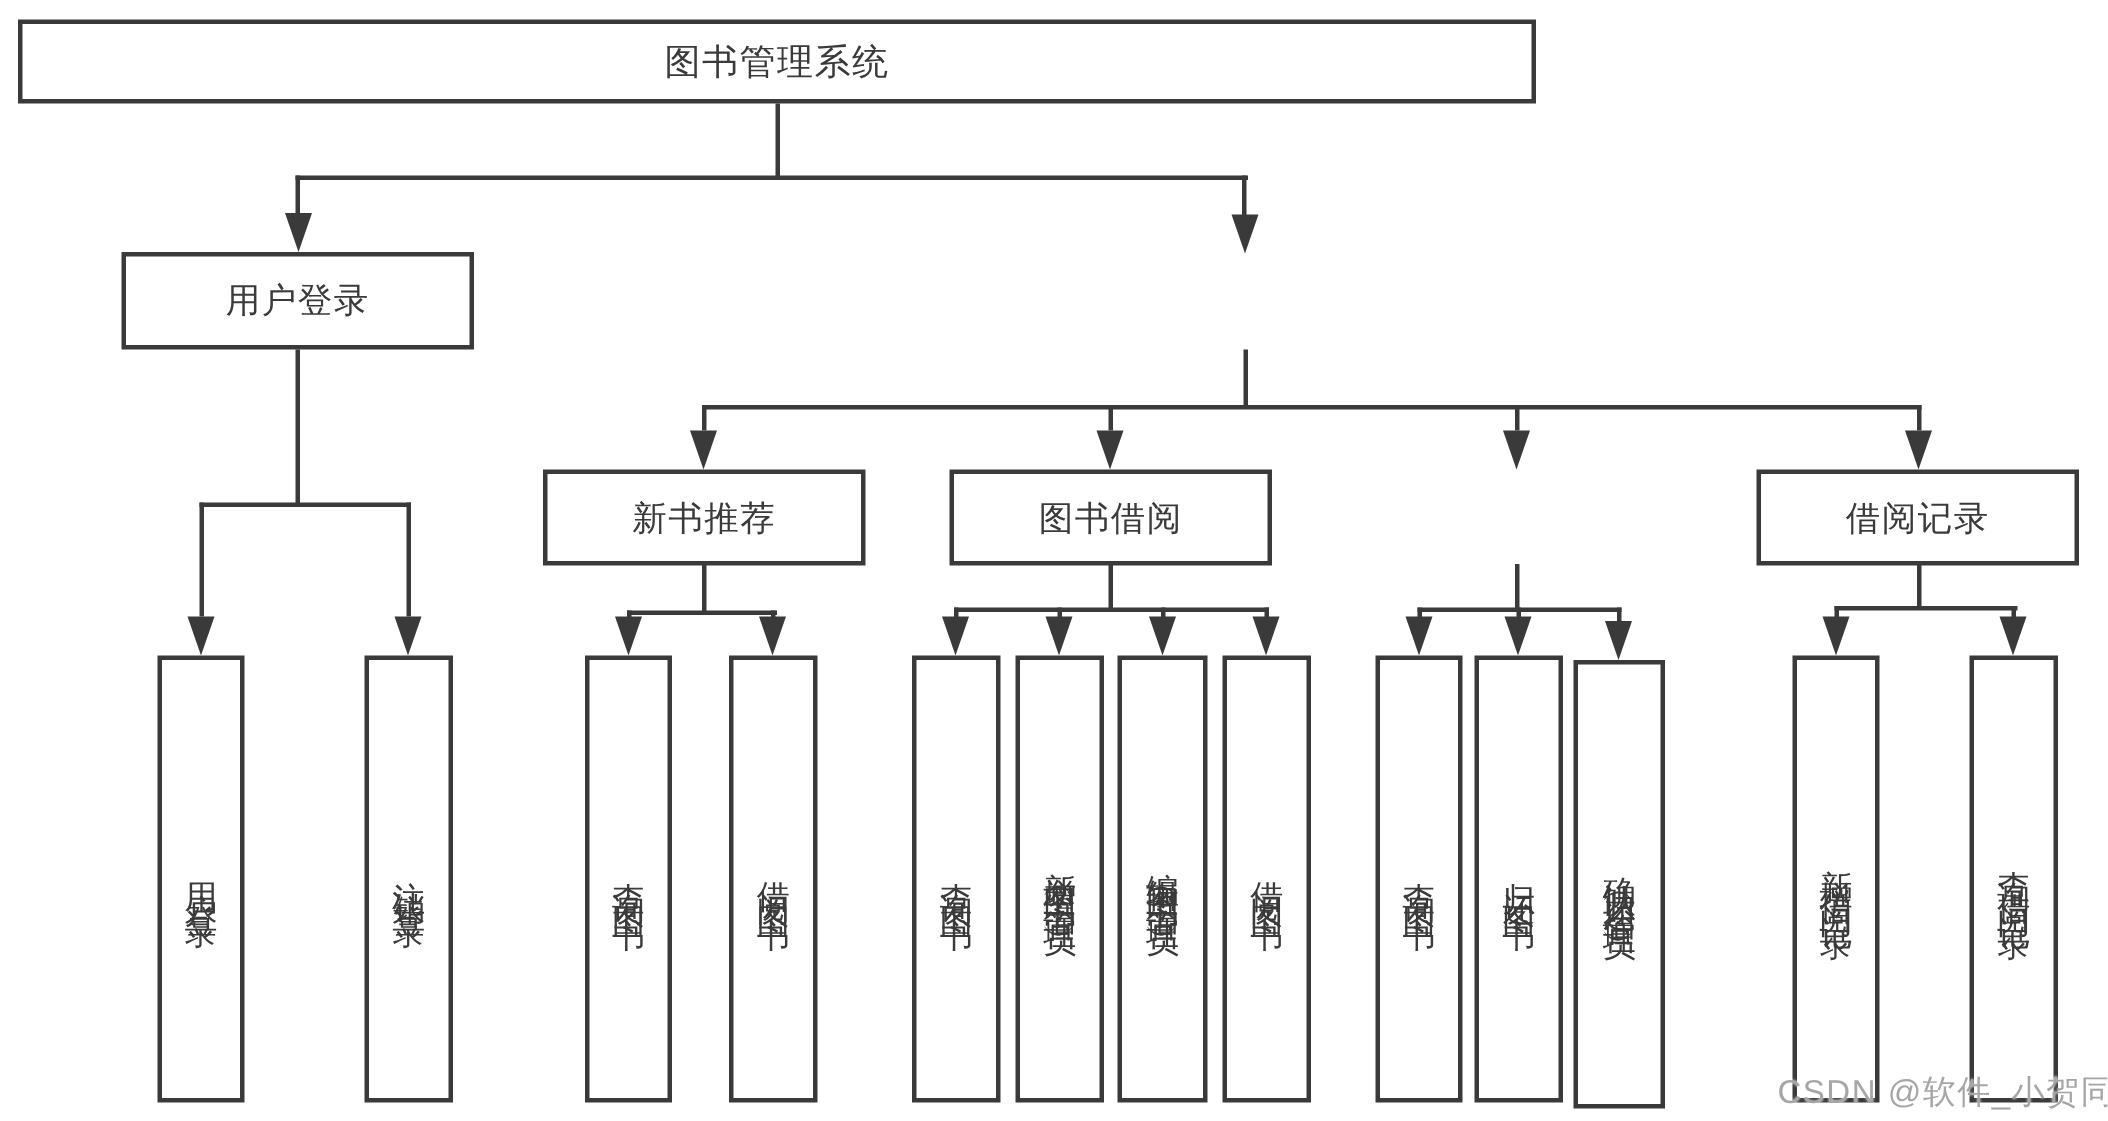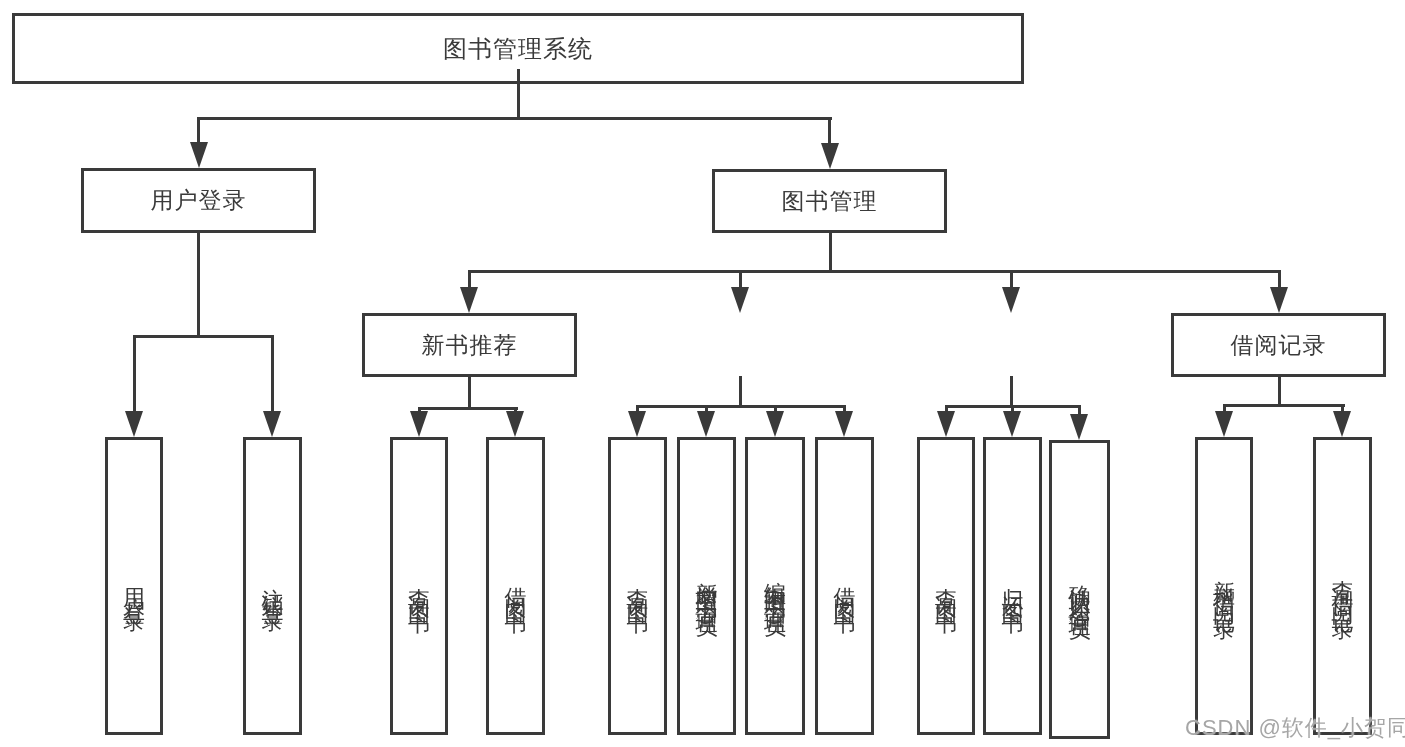--- a/index.html
+++ b/index.html
@@ -47,36 +47,33 @@
     text-shadow:0 0 2px #ffffff;
     z-index:50;
     white-space:nowrap;
   }
 </style>
 </head>
 <body>
 
 <div class="canvas">
 
-  <div class="box hbox root" style="left:12px;top:13px;width:1012px;height:71px;">
+  <div class="box hbox root" style="left:12px;top:13px;width:1012px;height:56px;">
     <span>图书管理系统</span>
   </div>
 
   <div class="vl" style="left:517px;top:69px;height:49px;"></div>
   <div class="hl" style="left:197px;top:117px;width:635px;"></div>
   <div class="vl" style="left:197px;top:117px;height:27px;"></div>
   <div class="ar" style="left:190px;top:142px;"></div>
   <div class="vl" style="left:828px;top:117px;height:27px;"></div>
   <div class="ar" style="left:821px;top:143px;"></div>
 
   <div class="box hbox" style="left:81px;top:168px;width:235px;height:65px;">
     <span>用户登录</span>
-  </div>
-  <div class="box hbox" style="left:712px;top:169px;width:235px;height:64px;">
-    <span>图书管理</span>
   </div>
 
   <div class="vl" style="left:197px;top:233px;height:103px;"></div>
   <div class="hl" style="left:133px;top:335px;width:141px;"></div>
   <div class="vl" style="left:133px;top:335px;height:76px;"></div>
   <div class="ar" style="left:125px;top:411px;"></div>
   <div class="vl" style="left:271px;top:335px;height:76px;"></div>
   <div class="ar" style="left:263px;top:411px;"></div>
 
   <div class="vl" style="left:829px;top:233px;height:38px;"></div>
@@ -85,20 +82,23 @@
   <div class="ar" style="left:460px;top:287px;"></div>
   <div class="vl" style="left:739px;top:270px;height:17px;"></div>
   <div class="ar" style="left:731px;top:287px;"></div>
   <div class="vl" style="left:1010px;top:270px;height:17px;"></div>
   <div class="ar" style="left:1002px;top:287px;"></div>
   <div class="vl" style="left:1278px;top:270px;height:17px;"></div>
   <div class="ar" style="left:1270px;top:287px;"></div>
 
   <div class="box hbox" style="left:362px;top:313px;width:215px;height:64px;text-align:center;">
     <span>新书推荐</span>
+  </div>
+  <div class="box hbox" style="left:633px;top:313px;width:215px;height:64px;">
+    <span>图书借阅</span>
   </div>
   <div class="box hbox" style="left:1171px;top:313px;width:215px;height:64px;">
     <span>借阅记录</span>
   </div>
 
   <div class="vl" style="left:468px;top:376px;height:32px;"></div>
   <div class="hl" style="left:418px;top:407px;width:100px;"></div>
   <div class="vl" style="left:418px;top:407px;height:6px;"></div>
   <div class="ar" style="left:410px;top:411px;"></div>
   <div class="vl" style="left:514px;top:407px;height:6px;"></div>

